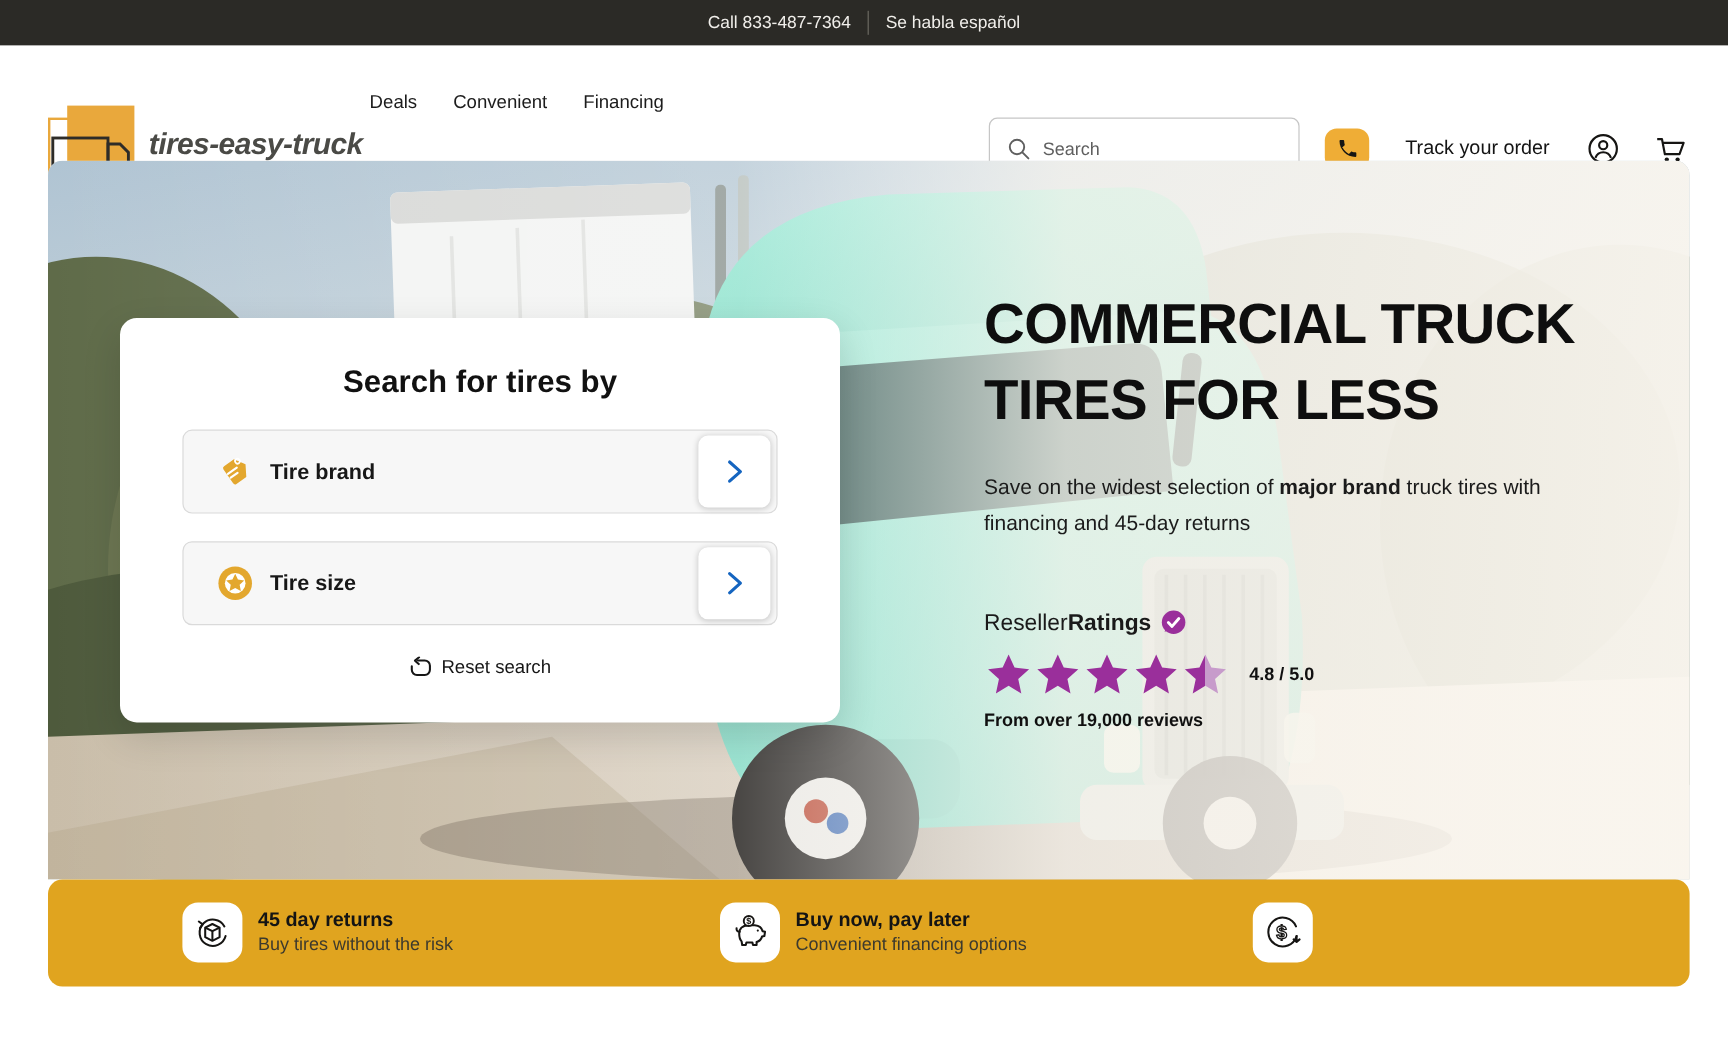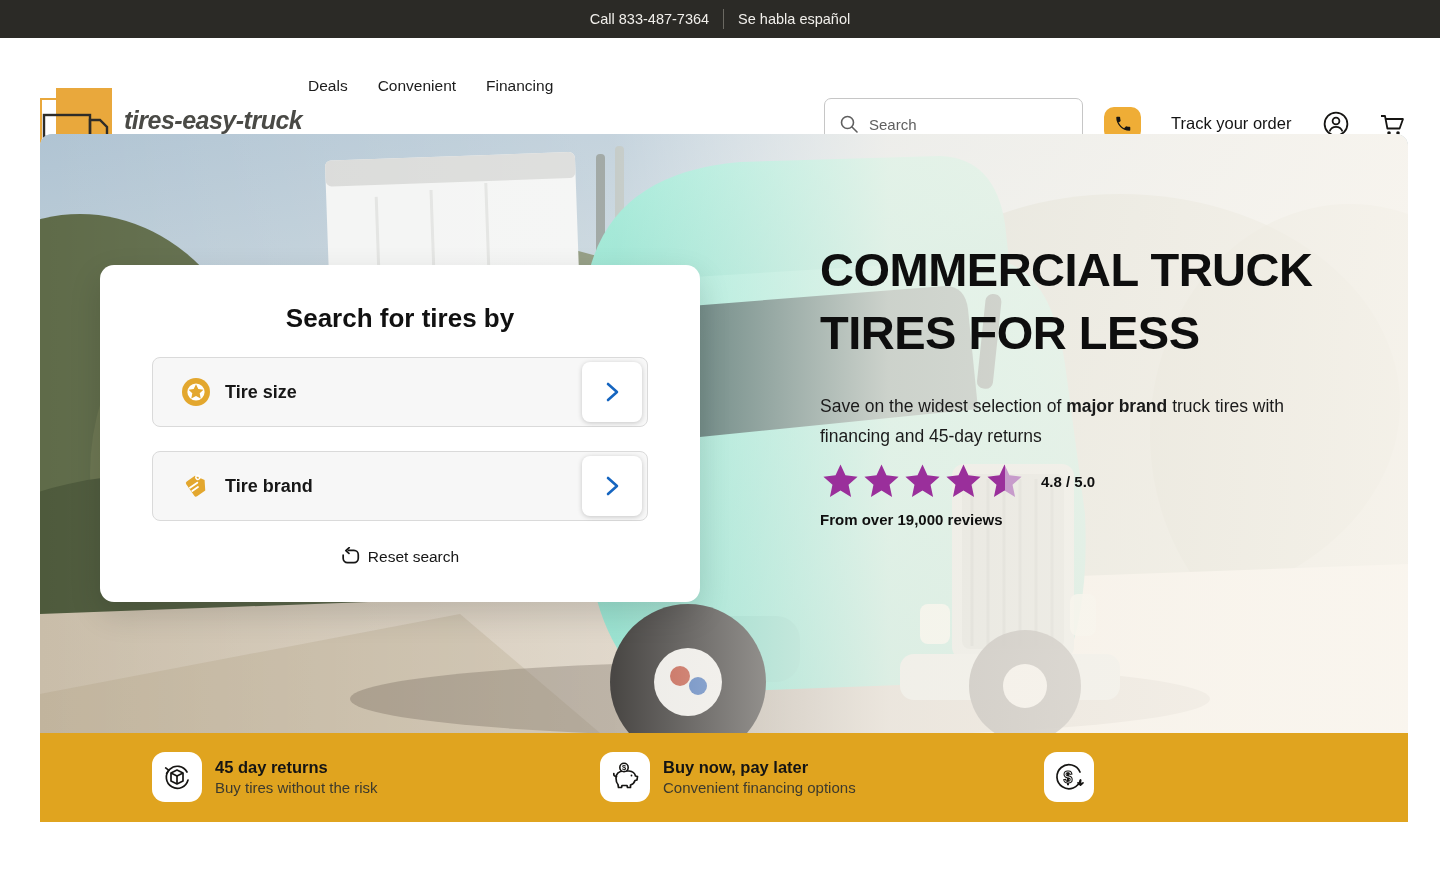--- a/index.html
+++ b/index.html
@@ -62,21 +62,21 @@
   .subtitle b { font-weight:bold; }
   .rating-brand { margin-top:56px; display:flex; align-items:center; cursor:pointer; }
   .rating-brand .reg { font-size:19px; color:#1a1a1a; }
   .rating-brand .bold { font-size:19px; font-weight:bold; color:#1a1a1a; }
   .rating-brand svg { margin-left:6px; }
   .stars-row { margin-top:10px; display:flex; align-items:center; }
   .stars-row .score { margin-left:16px; font-size:15px; font-weight:bold; color:#101010; }
   .reviews { margin-top:9px; font-size:15px; font-weight:bold; color:#101010; }
 
   
-  .feature-bar { position:absolute; top:733px; left:40px; width:1368px; height:89px; background:#e0a41f; }
+  .feature-bar { position:absolute; top:733px; left:40px; width:1368px; height:89px; background:#e0a41f;border-radius:12px; }
   .feature { position:absolute; top:19px; display:flex; align-items:center; }
   .feature.f1 { left:112px; } .feature.f2 { left:560px; } .feature.f3 { left:1004px; }
   .f-icon { width:50px; height:50px; background:#fff; border-radius:13px; display:flex; align-items:center; justify-content:center; }
   .f-text { margin-left:13px; display:flex; flex-direction:column; gap:2px; }
   .f-title { font-size:16.5px; font-weight:bold; color:#141414; }
   .f-desc { font-size:15px; color:#3d3a2d; }
 </style>
 </head>
 <body>
 
@@ -225,67 +225,76 @@
       <circle cx="658" cy="552" r="9" fill="#3e6ab0"></circle>
       <circle cx="985" cy="552" r="56" fill="#2a2723" opacity="0.9"></circle>
       <circle cx="985" cy="552" r="22" fill="#dcd9d2"></circle>
 
       <rect x="0" y="0" width="1368" height="599" fill="url(#wash)"></rect>
     </svg>
 
     <div class="card">
       <div class="card-title">Search for tires by</div>
 
-      <div class="opt-row first">
-        <svg width="30" height="30" viewBox="0 0 30 30">
-          <circle cx="15" cy="15" r="14" fill="#e3a72e"></circle>
-          <circle cx="15" cy="15" r="8.6" fill="#ffffff"></circle>
-          <path d="M15 7.2 L17.3 12 L22.5 12.7 L18.7 16.3 L19.7 21.5 L15 19 L10.3 21.5 L11.3 16.3 L7.5 12.7 L12.7 12 Z" fill="#e3a72e"></path>
-        </svg>
-        <span class="opt-label">Tire size</span>
-        <button class="opt-go">
-          <svg width="22" height="22" viewBox="0 0 22 22">
-            <polyline points="7,3 16,11 7,19" fill="none" stroke="#1565C0" stroke-width="2.6" stroke-linecap="round" stroke-linejoin="round"></polyline>
-          </svg>
-        </button>
-      </div>
-
       <div class="opt-row second">
         <svg width="30" height="30" viewBox="0 0 30 30">
           <g transform="rotate(-35 15 15)">
             <path d="M6 10 L15 4.5 L24 10 L24 20 Q24 22 22 22 L8 22 Q6 22 6 20 Z" transform="rotate(90 15 15)" fill="#e3a72e"></path>
             <circle cx="21.5" cy="9" r="2" fill="none" stroke="#fff" stroke-width="1.4"></circle>
             <line x1="9" y1="13" x2="18" y2="13" stroke="#fff" stroke-width="1.8" stroke-linecap="round"></line>
             <line x1="9" y1="17" x2="16" y2="17" stroke="#fff" stroke-width="1.8" stroke-linecap="round"></line>
           </g>
         </svg>
         <span class="opt-label">Tire brand</span>
         <button class="opt-go">
           <svg width="22" height="22" viewBox="0 0 22 22">
             <polyline points="7,3 16,11 7,19" fill="none" stroke="#1565C0" stroke-width="2.6" stroke-linecap="round" stroke-linejoin="round"></polyline>
           </svg>
         </button>
       </div>
 
+      <div class="opt-row first">
+        <svg width="30" height="30" viewBox="0 0 30 30">
+          <circle cx="15" cy="15" r="14" fill="#e3a72e"></circle>
+          <circle cx="15" cy="15" r="8.6" fill="#ffffff"></circle>
+          <path d="M15 7.2 L17.3 12 L22.5 12.7 L18.7 16.3 L19.7 21.5 L15 19 L10.3 21.5 L11.3 16.3 L7.5 12.7 L12.7 12 Z" fill="#e3a72e"></path>
+        </svg>
+        <span class="opt-label">Tire size</span>
+        <button class="opt-go">
+          <svg width="22" height="22" viewBox="0 0 22 22">
+            <polyline points="7,3 16,11 7,19" fill="none" stroke="#1565C0" stroke-width="2.6" stroke-linecap="round" stroke-linejoin="round"></polyline>
+          </svg>
+        </button>
+      </div>
+
       <button class="reset">
         <svg width="19" height="19" viewBox="0 0 22 22">
           <path d="M8.5 4 H15 A5 5 0 0 1 20 9 V13 A5 5 0 0 1 15 18 H7.5 A5 5 0 0 1 2.5 13 V9.5" fill="none" stroke="#161616" stroke-width="2" stroke-linecap="round"></path>
           <polyline points="9.5,0.8 5.6,4.1 9.2,7.4" fill="none" stroke="#161616" stroke-width="2" stroke-linecap="round" stroke-linejoin="round"></polyline>
         </svg>
         <span>Reset search</span>
       </button>
     </div>
 
     <div class="hero-text">
       <div class="headline">
         <div>COMMERCIAL TRUCK</div>
         <div>TIRES FOR LESS</div>
       </div>
       <p class="subtitle"><span>Save on the widest selection of </span><b>major brand</b><span> truck tires with financing and 45-day returns</span></p>
 
+      <div class="rating-brand">
+        <span class="reg">Reseller</span>
+          <span class="bold">Ratings</span>
+        <svg width="25" height="25" viewBox="0 0 25 25">
+          <circle cx="13" cy="11.5" r="9.8" fill="#9A2F9B"></circle>
+          <path d="M5.5 19.5 L7.6 14.4 L11.6 17.6 Z" fill="#9A2F9B"></path>
+          <polyline points="8.6,11.8 11.7,15 17.4,8.4" fill="none" stroke="#fff" stroke-width="2.4" stroke-linecap="round" stroke-linejoin="round"></polyline>
+        </svg>
+      </div>
 
       <div class="stars-row">
         <svg width="41" height="41" viewBox="0 0 24 24">
             <path d="M12 2 L14.9 8.4 L22 9.2 L16.7 13.9 L18.2 21 L12 17.3 L5.8 21 L7.3 13.9 L2 9.2 L9.1 8.4 Z" fill="#9A2F9B"></path>
           </svg>
         <svg width="41" height="41" viewBox="0 0 24 24">
             <path d="M12 2 L14.9 8.4 L22 9.2 L16.7 13.9 L18.2 21 L12 17.3 L5.8 21 L7.3 13.9 L2 9.2 L9.1 8.4 Z" fill="#9A2F9B"></path>
           </svg>
         <svg width="41" height="41" viewBox="0 0 24 24">
             <path d="M12 2 L14.9 8.4 L22 9.2 L16.7 13.9 L18.2 21 L12 17.3 L5.8 21 L7.3 13.9 L2 9.2 L9.1 8.4 Z" fill="#9A2F9B"></path>

